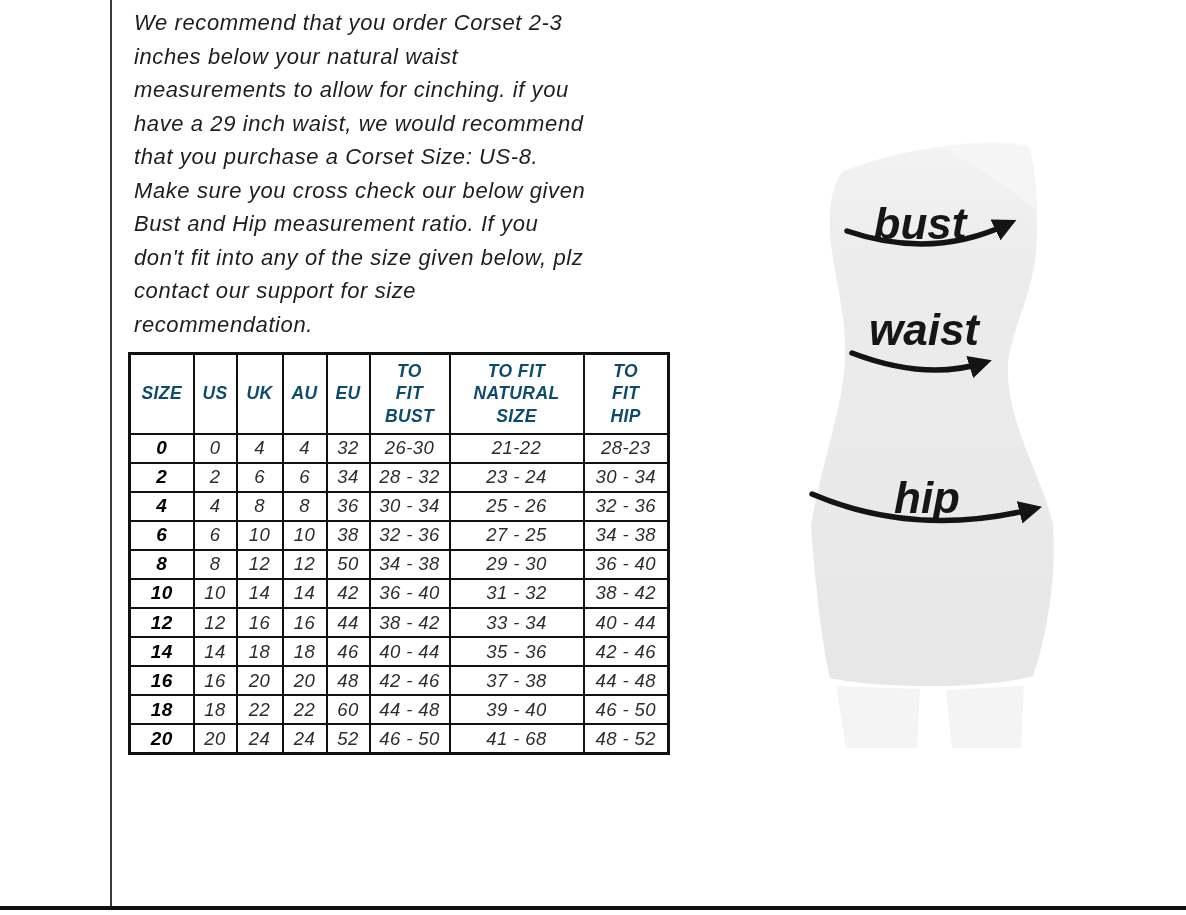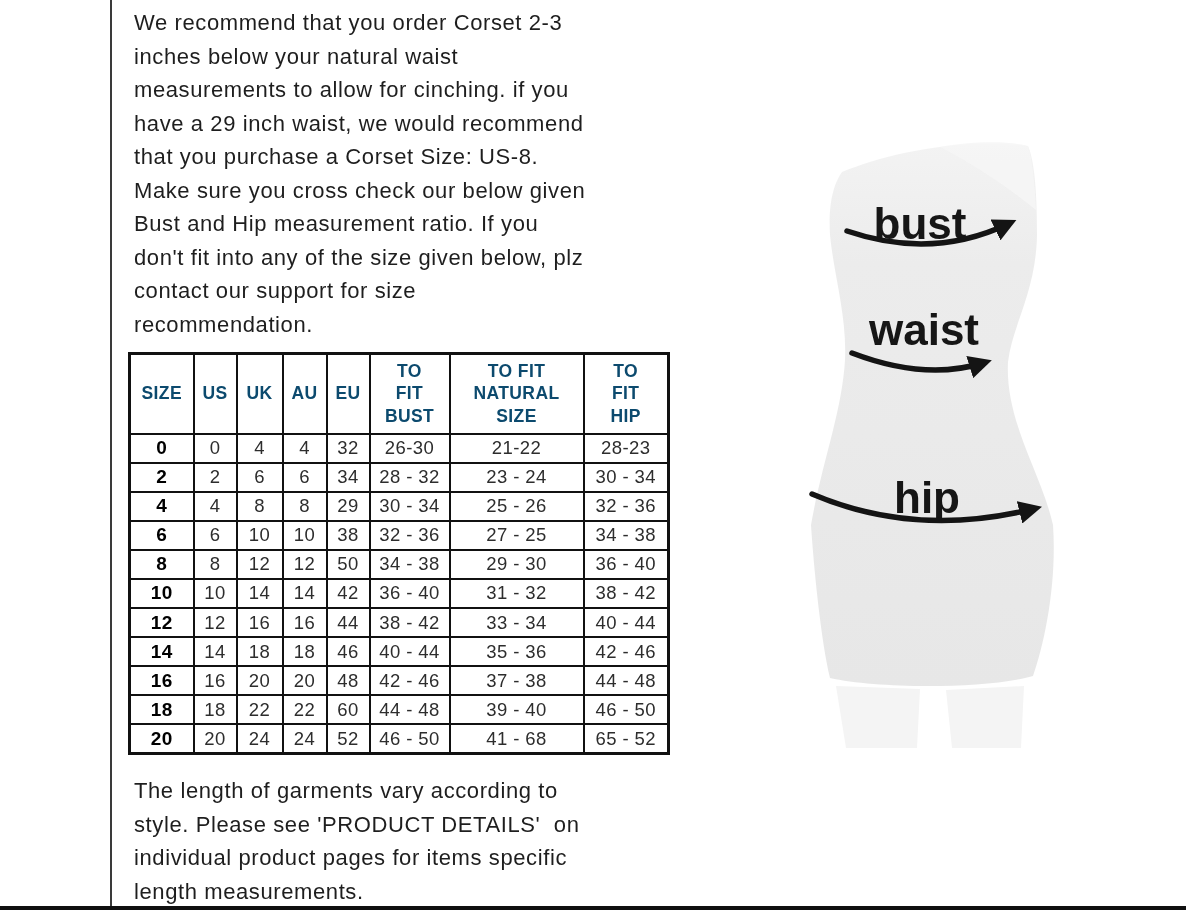--- a/index.html
+++ b/index.html
@@ -1,18 +1,18 @@
 <!DOCTYPE html>
 <html><head>
 <meta charset="utf-8">
 <style>
   * { margin:0; padding:0; box-sizing:border-box; }
   html,body { width:1186px; height:915px; background:#ffffff; overflow:hidden;
               font-family:"Liberation Sans", sans-serif; color:#1c1c1c; }
-  .stage { position:relative; width:1186px; height:915px; background:#ffffff; }
+  .stage { position:relative; width:1186px; height:915px; background:#ffffff;font-style:italic; }
 
   .vline { position:absolute; left:110px; top:0; width:2px; height:906px; background:#3a3a3a; }
   .bottom-rule { position:absolute; left:0; top:906px; width:1186px; height:4px; background:#101010; }
 
   .para { position:absolute; white-space:pre-wrap; font-size:22px; line-height:33.5px;
           letter-spacing:0.6px; color:#1e1e1e; }
   .intro { left:134px; top:6px; width:552px; }
   .outro { left:134px; top:774px; width:552px; }
 
   table.size-chart { position:absolute; left:128px; top:352px; width:539px; height:403px;
@@ -96,21 +96,21 @@
           <td class="cell">34</td>
           <td class="cell">28 - 32</td>
           <td class="cell">23 - 24</td>
           <td class="cell">30 - 34</td>
         </tr>
         <tr>
           <td class="cell size-col">4</td>
           <td class="cell">4</td>
           <td class="cell">8</td>
           <td class="cell">8</td>
-          <td class="cell">29</td>
+          <td class="cell">36</td>
           <td class="cell">30 - 34</td>
           <td class="cell">25 - 26</td>
           <td class="cell">32 - 36</td>
         </tr>
         <tr>
           <td class="cell size-col">6</td>
           <td class="cell">6</td>
           <td class="cell">10</td>
           <td class="cell">10</td>
           <td class="cell">38</td>
@@ -179,29 +179,25 @@
           <td class="cell">46 - 50</td>
         </tr>
         <tr>
           <td class="cell size-col">20</td>
           <td class="cell">20</td>
           <td class="cell">24</td>
           <td class="cell">24</td>
           <td class="cell">52</td>
           <td class="cell">46 - 50</td>
           <td class="cell">41 - 68</td>
-          <td class="cell">65 - 52</td>
+          <td class="cell">48 - 52</td>
         </tr>
       </tbody>
   </table>
 
-  <div class="para outro">The length of garments vary according to
-style. Please see 'PRODUCT DETAILS'  on
-individual product pages for items specific
-length measurements.</div>
 
   <div class="figure-wrap">
     <svg width="396" height="660" viewBox="0 0 396 660">
       <defs>
         <linearGradient id="bodyfill" x1="0" y1="0" x2="0" y2="1">
           <stop offset="0%" stop-color="#f3f3f3"></stop>
           <stop offset="22%" stop-color="#ececec"></stop>
           <stop offset="100%" stop-color="#e7e7e7"></stop>
         </linearGradient>
         <marker id="ah" viewBox="0 0 10 10" refX="6" refY="5" markerWidth="4.2" markerHeight="4.2" orient="auto-start-reverse">

